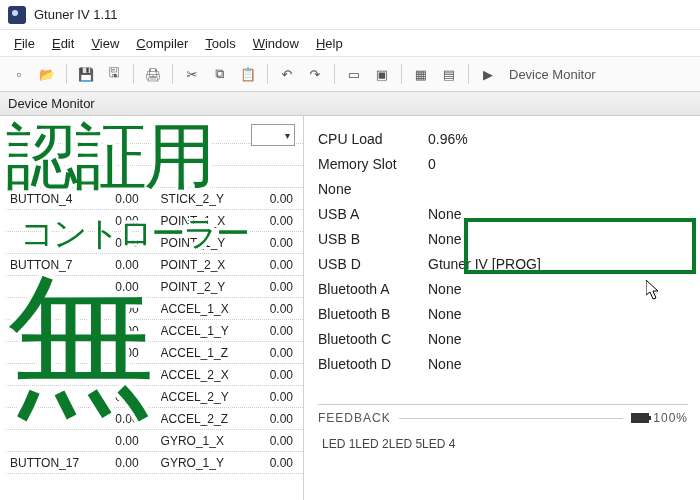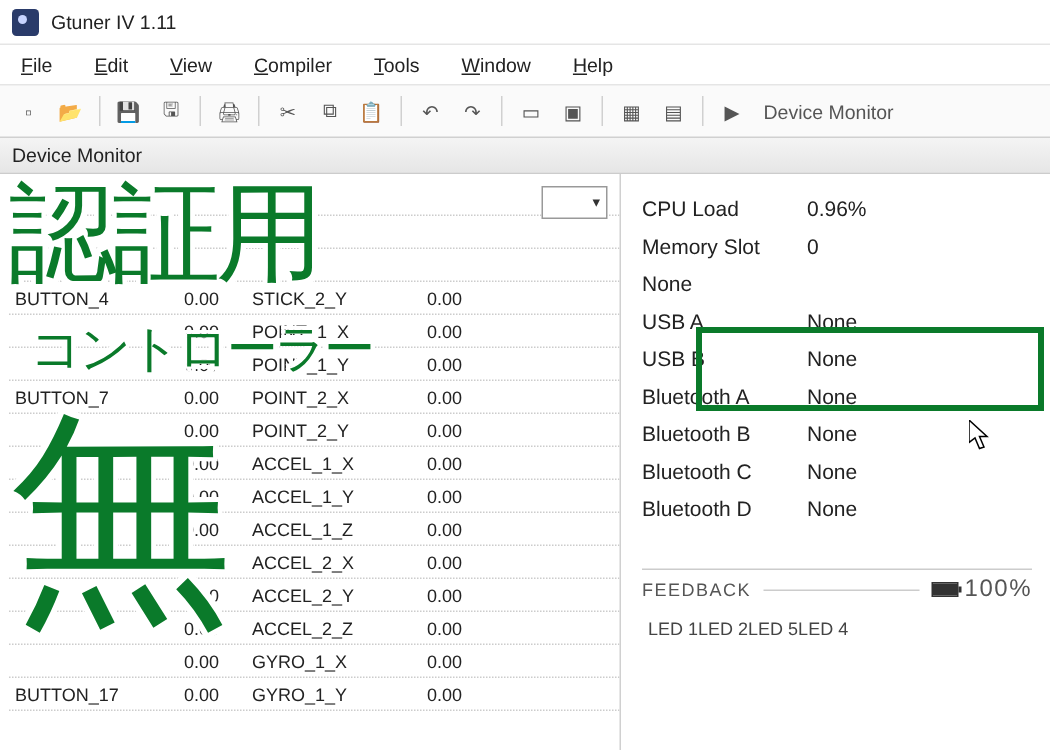--- a/index.html
+++ b/index.html
@@ -34,21 +34,21 @@
     left: 4px; top: 4px; width: 6px; height: 6px;
     background: #c8d4ff;
     border-radius: 50%;
   }
   .titlebar .title { font-size: 13px; }
   .menubar {
     height: 26px;
     display: flex;
     align-items: center;
     padding: 0 6px;
-    gap: 12px;
+    gap: 1px;
   }
   .menuitem {
     padding: 3px 8px;
     cursor: default;
   }
   .menuitem .ul { text-decoration: underline; }
   .toolbar {
     height: 36px;
     border-top: 1px solid #e5e5e5;
     border-bottom: 1px solid #d0d0d0;
@@ -80,21 +80,21 @@
     padding: 0 8px;
     display: flex;
     align-items: center;
     font-size: 13px;
   }
   .split {
     display: flex;
     height: calc(500px - 30px - 26px - 36px - 24px);
   }
   .left {
-    width: 414px;
+    width: 304px;
     border-right: 1px solid #d0d0d0;
     overflow: hidden;
     position: relative;
     padding: 6px 0 0 6px;
   }
   .dropdown {
     position: absolute;
     right: 8px; top: 8px;
     width: 44px; height: 22px;
     border: 1px solid #999;
@@ -151,21 +151,21 @@
   .feedback-head .line {
     flex: 1;
     height: 1px;
     background: #ccc;
     margin: 0 8px;
   }
   .battery {
     display: inline-flex;
     align-items: center;
     gap: 4px;
-    font-size: 16px;
+    font-size: 12px;
   }
   .battery .cell {
     width: 18px; height: 10px;
     border: 1px solid #333;
     position: relative;
     background: linear-gradient(to right,#333 100%, transparent 0);
   }
   .battery .cell::after {
     content: "";
     position: absolute;
@@ -366,20 +366,24 @@
       </div>
     <div class="kv">
         <div class="k">USB A</div>
         <div class="v">None</div>
       </div>
     <div class="kv">
         <div class="k">USB B</div>
         <div class="v">None</div>
       </div>
     <div class="kv">
+        <div class="k">USB D</div>
+        <div class="v">Gtuner IV [PROG]</div>
+      </div>
+    <div class="kv">
         <div class="k">Bluetooth A</div>
         <div class="v">None</div>
       </div>
     <div class="kv">
         <div class="k">Bluetooth B</div>
         <div class="v">None</div>
       </div>
     <div class="kv">
         <div class="k">Bluetooth C</div>
         <div class="v">None</div>

